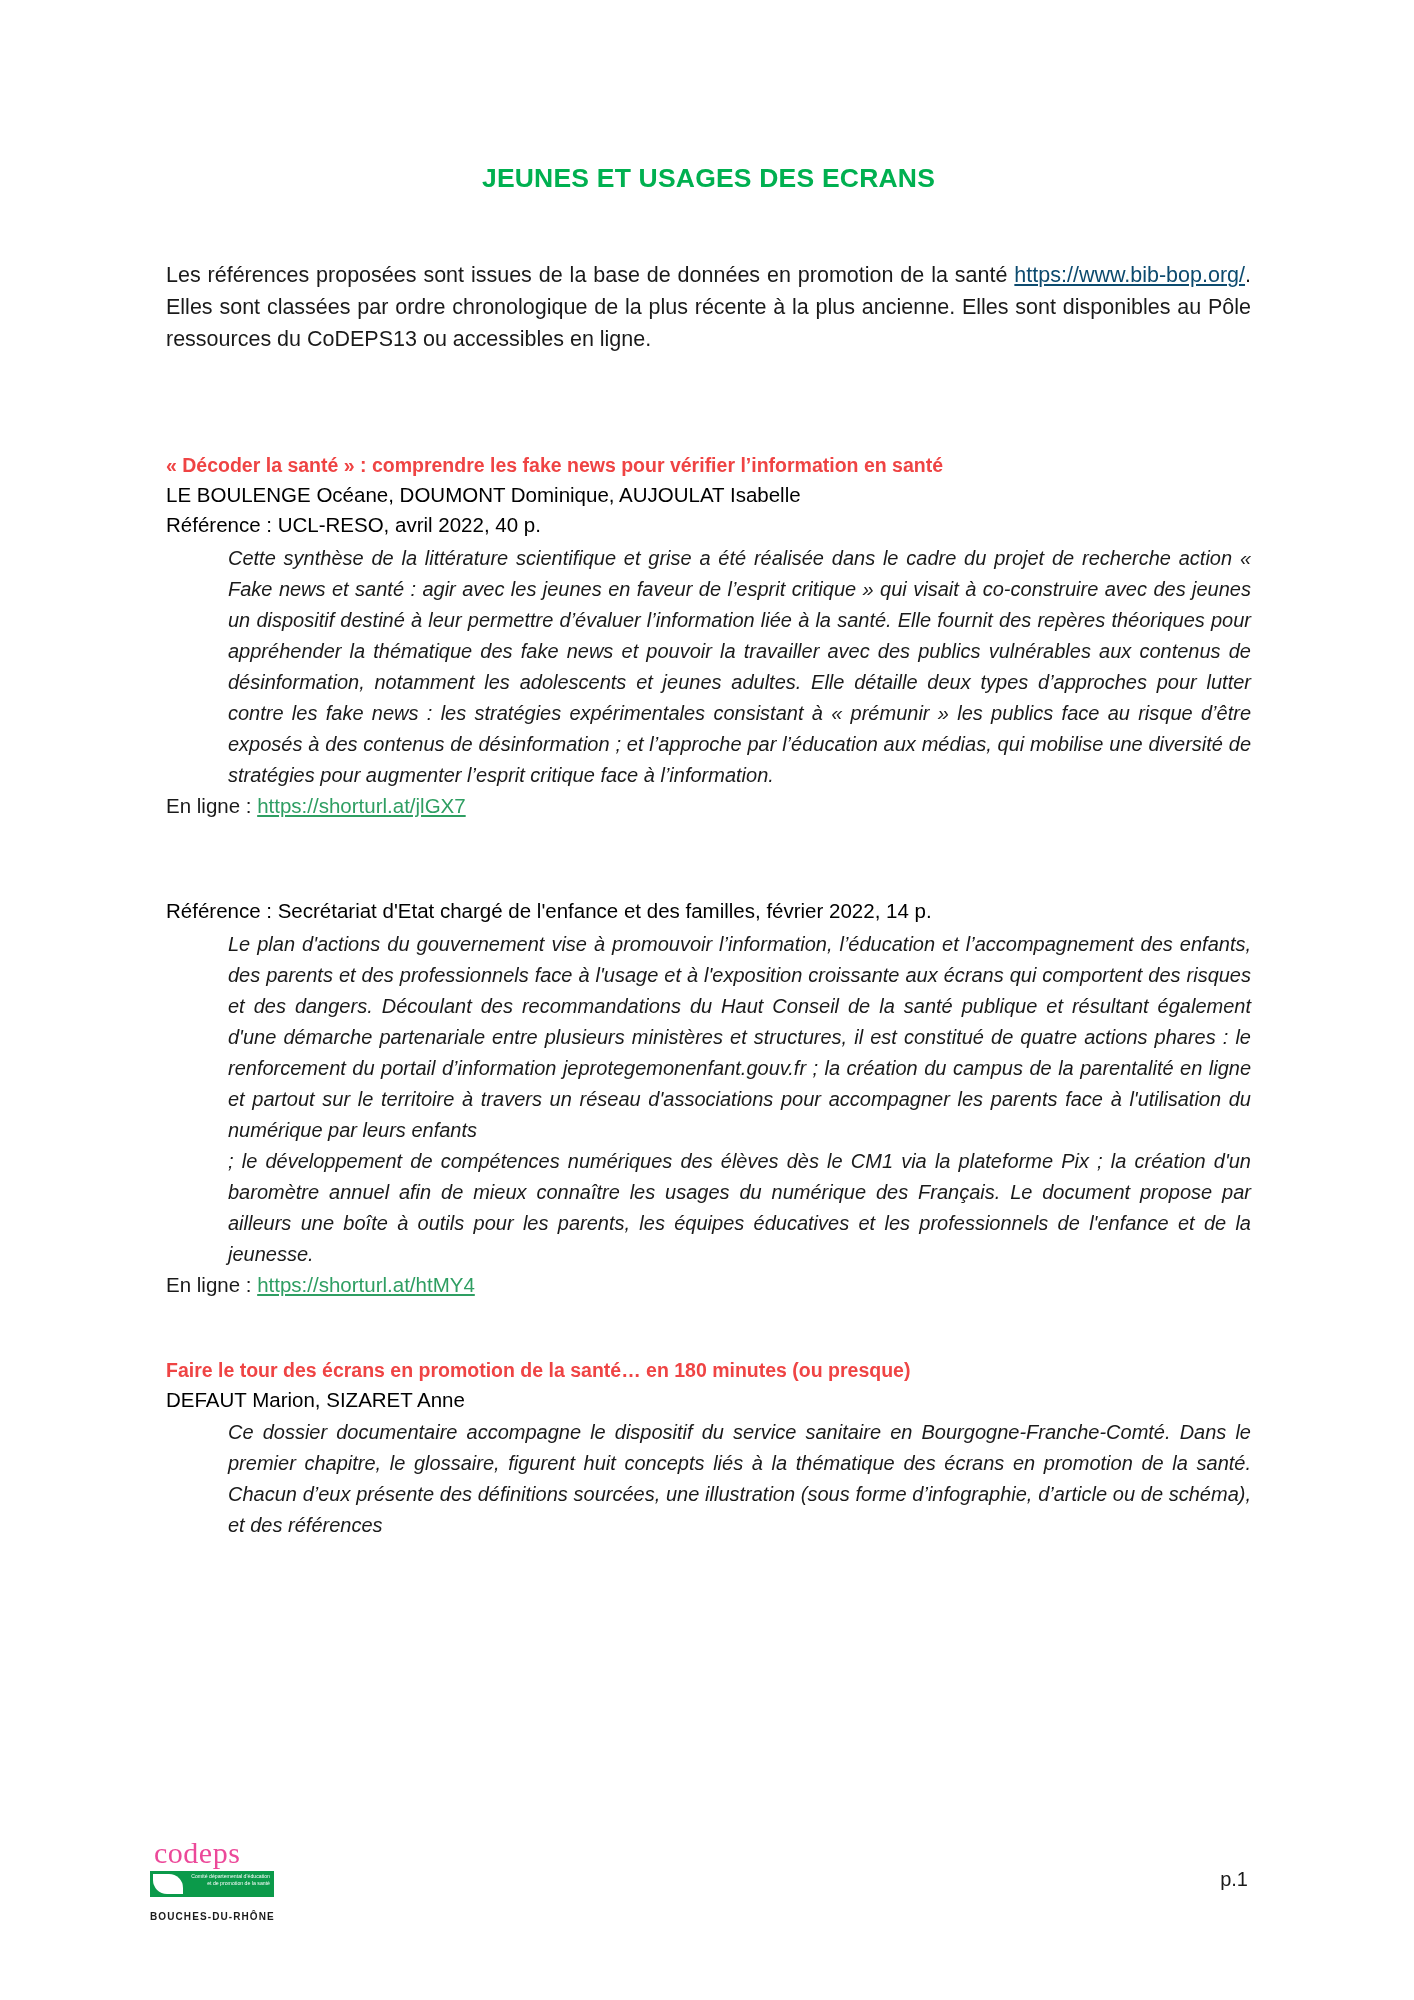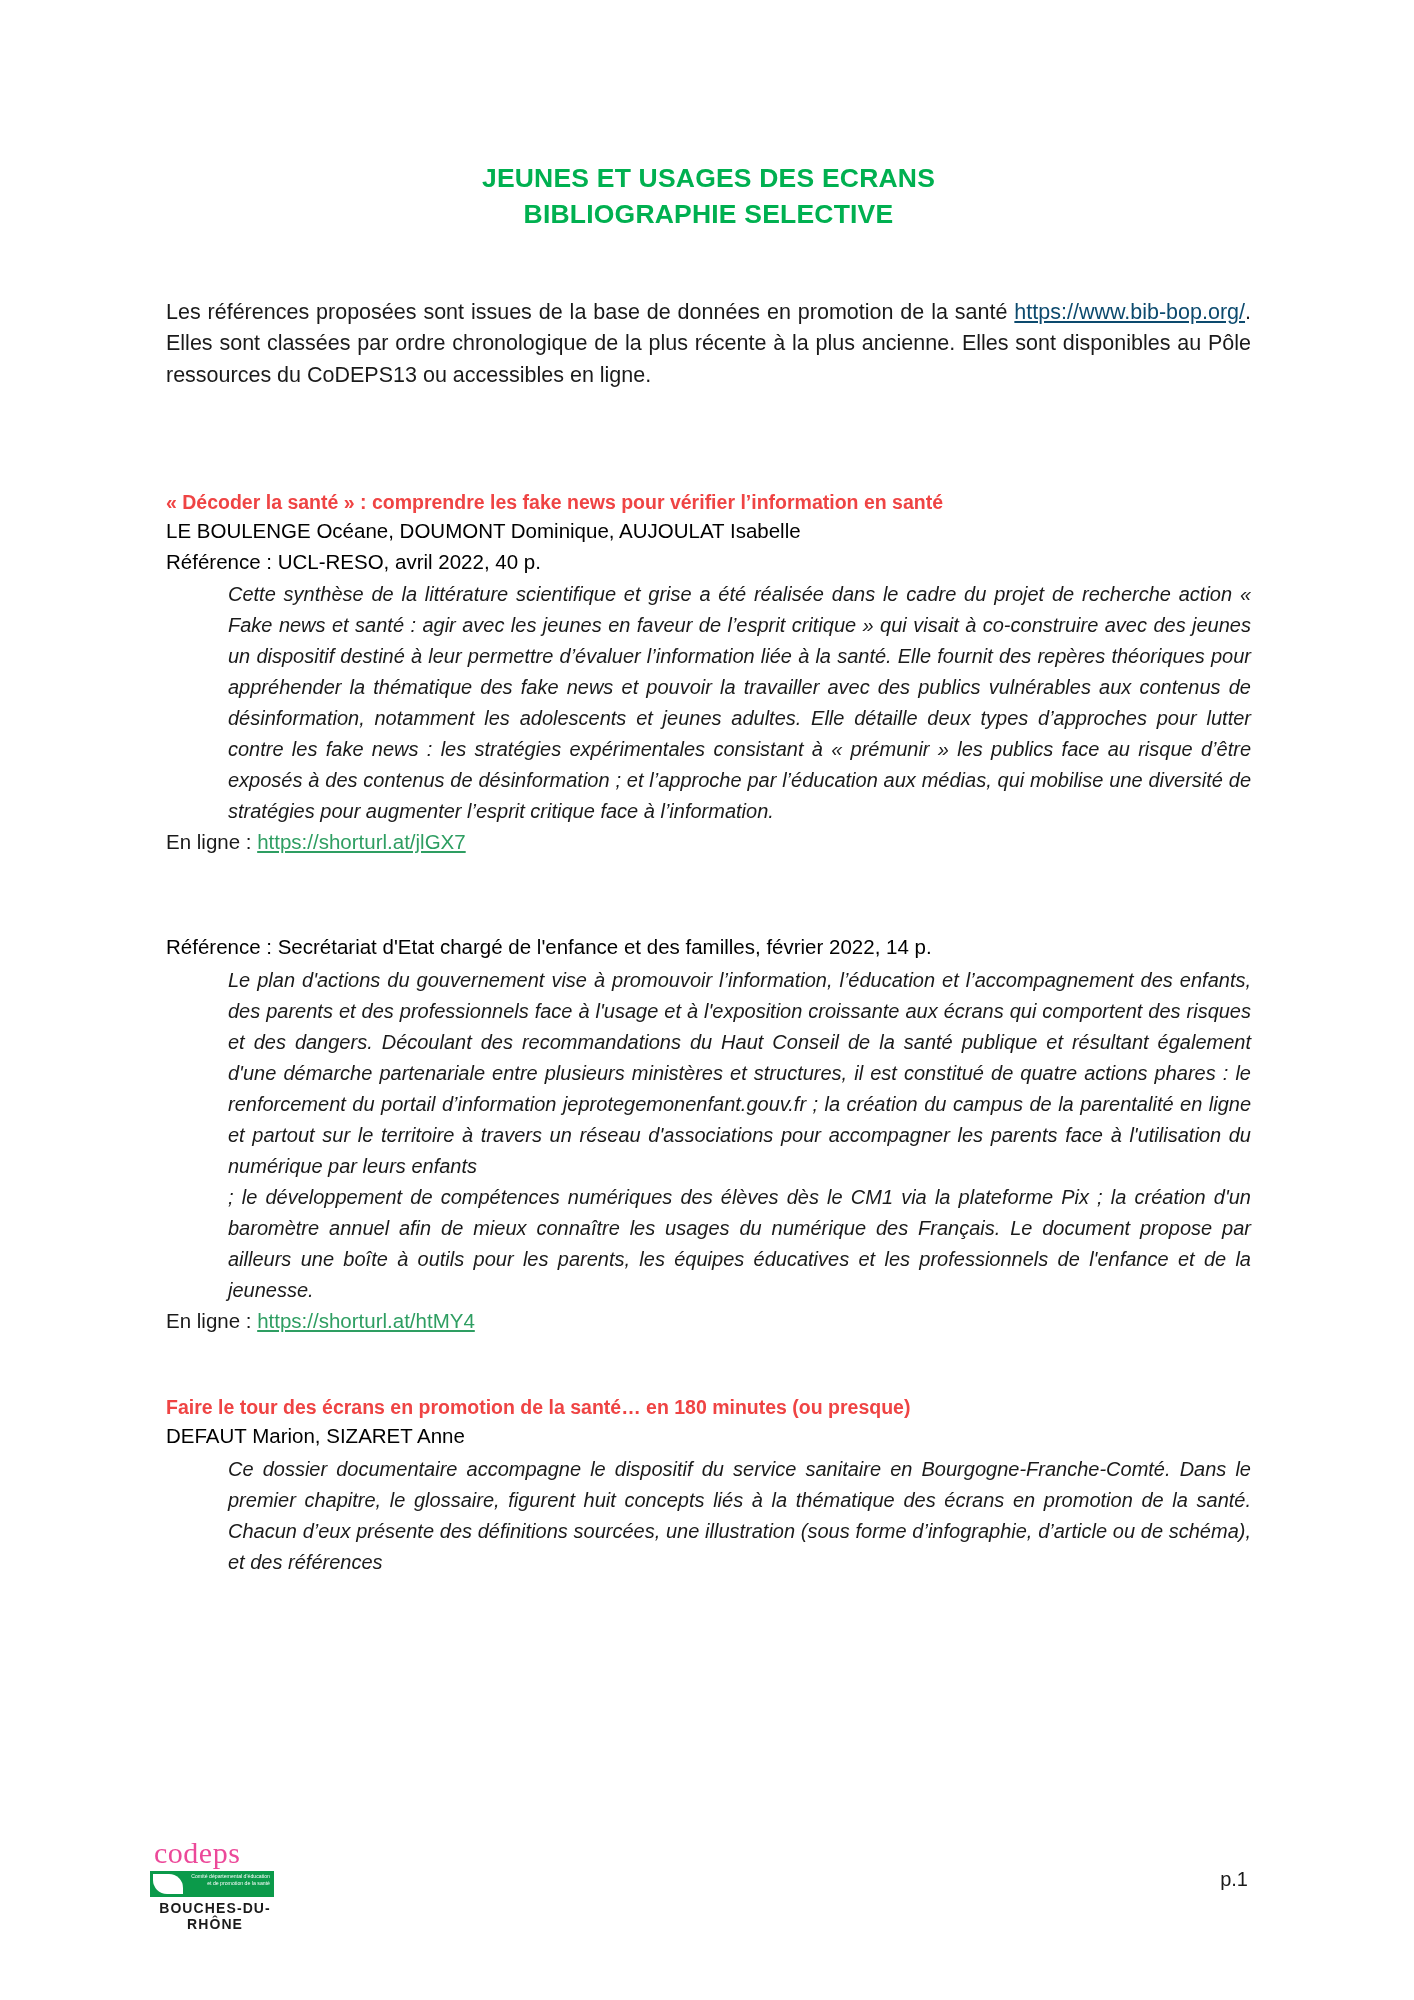--- a/index.html
+++ b/index.html
@@ -121,45 +121,43 @@
     position: absolute;
     right: 4px; top: 2px;
     width: 84px;
     color: #ffffff;
     font-size: 5.2px;
     line-height: 1.25;
     text-align: right;
     font-family: "Liberation Sans", sans-serif;
   }
   .logo-sub {
-    margin-top: 3px;
-    font-size: 14px;
+    margin-top: 14px;
+    font-size: 10px;
     font-weight: bold;
     letter-spacing: 1.1px;
     color: #1a1a1a;
-    text-align: center;
   }
   .page-number {
     position: absolute;
     right: 166px;
     top: 1868px;
     font-size: 20px;
     color: #1a1a1a;
   }
 </style>
 </head>
 <body>
 
 <div class="page">
 
   <div class="content">
 
     <h1 class="doc-title">
       <span>JEUNES ET USAGES DES ECRANS</span>
-      <span class="line2">BIBLIOGRAPHIE SELECTIVE</span>
     </h1>
 
     <p class="intro">
       <span>Les références proposées sont issues de la base de données en promotion de la santé </span><a class="link" href="#">https://www.bib-bop.org/</a><span>. Elles sont classées par ordre chronologique de la plus récente à la plus ancienne. Elles sont disponibles au Pôle ressources du CoDEPS13 ou accessibles en ligne.</span>
     </p>
 
     <div class="spacer-lg"></div>
 
     <div class="entry">
       <div class="entry-title">« Décoder la santé » : comprendre les fake news pour vérifier l’information en santé</div>

